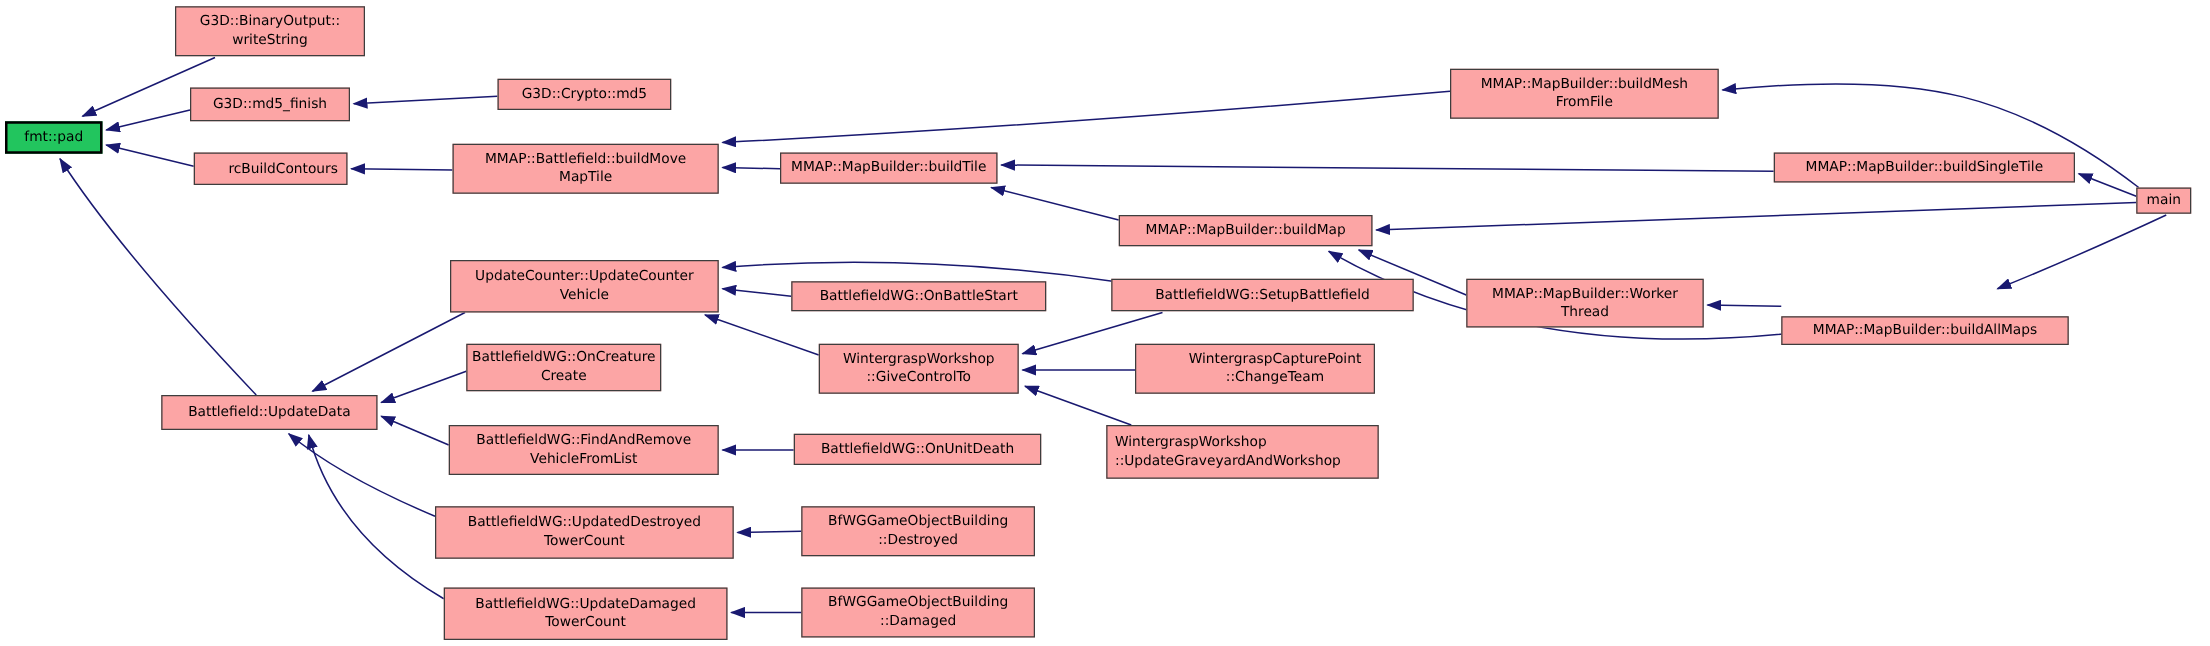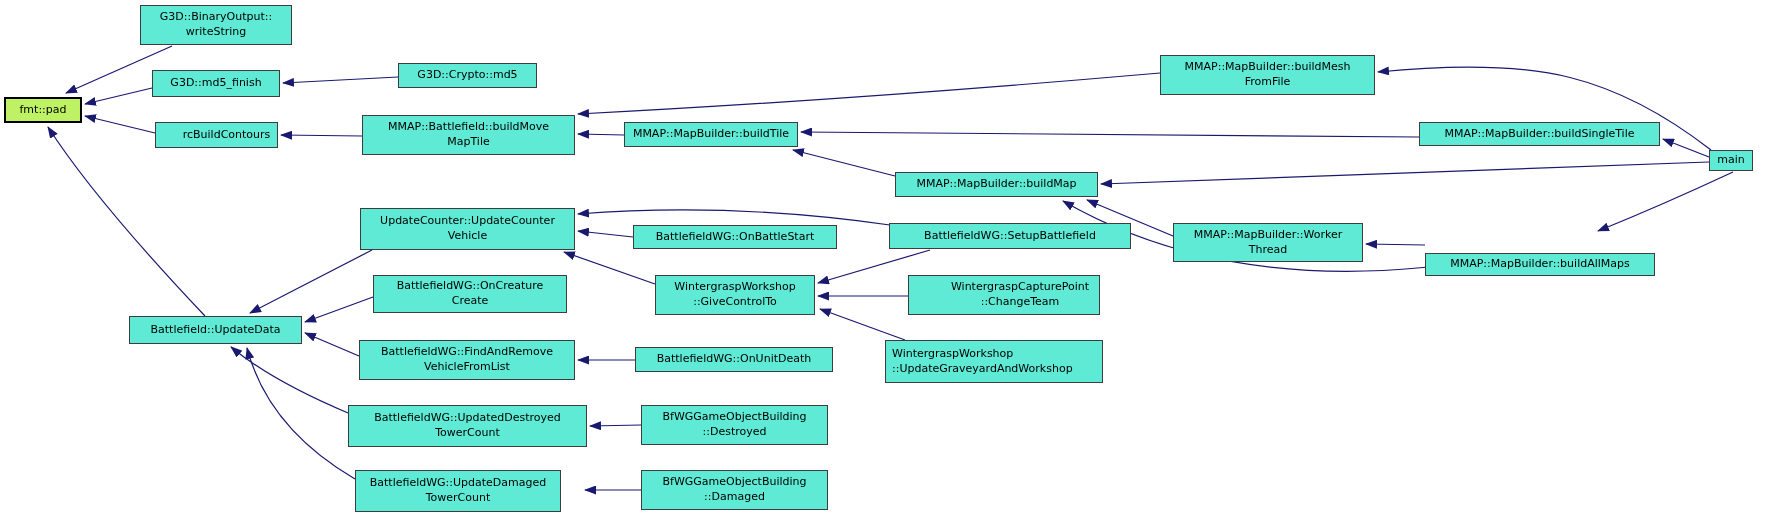--- a/index.html
+++ b/index.html
@@ -13,33 +13,33 @@
   }
   #edge-layer {
     position: absolute;
     left: 0; top: 0;
     width: 1768px; height: 517px;
   }
   .node {
     position: absolute;
     box-sizing: border-box;
     border: 1px solid #3d3d3d;
-    background: #5eead4;
+    background: #fca5a5;
     color: #000000;
     font-size: 11px;
     line-height: 1.35;
     display: flex;
     align-items: center;
     justify-content: center;
     text-align: center;
     white-space: pre-line;
     cursor: pointer;
   }
   .node.root {
-    background: #bef264;
+    background: #22c55e;
     border: 2px solid #000000;
   }
   .node.align-left {
     justify-content: flex-start;
     text-align: left;
     padding-left: 6px;
   }
 </style>
 </head>
 <body>
@@ -100,34 +100,34 @@
       <div class="node" style="left: 1419px; top: 122px; width: 241px; height: 24px;">MMAP::MapBuilder::buildSingleTile</div>
       <div class="node" style="left: 1709px; top: 150px; width: 44px; height: 21px;">main</div>
       <div class="node" style="left: 895px; top: 172px; width: 203px; height: 25px;">MMAP::MapBuilder::buildMap</div>
       <div class="node" style="left: 1173px; top: 223px; width: 190px; height: 39px;">MMAP::MapBuilder::Worker
 Thread</div>
       <div class="node" style="left: 1425px; top: 233px; width: 230px; height: 23px; margin-top: 20px;">MMAP::MapBuilder::buildAllMaps</div>
       <div class="node" style="left: 360px; top: 208px; width: 215px; height: 42px;">UpdateCounter::UpdateCounter
 Vehicle</div>
       <div class="node" style="left: 633px; top: 225px; width: 204px; height: 24px;">BattlefieldWG::OnBattleStart</div>
       <div class="node" style="left: 889px; top: 223px; width: 242px; height: 26px;">BattlefieldWG::SetupBattlefield</div>
-      <div class="node" style="left: 373px; top: 275px; width: 194px; height: 38px;">BattlefieldWG::OnCreature
+      <div class="node" style="left: 373px; top: 275px; width: 156px; height: 38px;">BattlefieldWG::OnCreature
 Create</div>
       <div class="node" style="left: 655px; top: 275px; width: 160px; height: 40px;">WintergraspWorkshop
 ::GiveControlTo</div>
       <div class="node" style="left: 908px; top: 275px; width: 192px; height: 40px; padding-left: 32px;">WintergraspCapturePoint
 ::ChangeTeam</div>
       <div class="node" style="left: 129px; top: 316px; width: 173px; height: 28px;">Battlefield::UpdateData</div>
       <div class="node" style="left: 359px; top: 340px; width: 216px; height: 40px;">BattlefieldWG::FindAndRemove
 VehicleFromList</div>
       <div class="node" style="left: 635px; top: 347px; width: 198px; height: 25px;">BattlefieldWG::OnUnitDeath</div>
       <div class="node align-left" style="left: 885px; top: 340px; width: 218px; height: 43px;">WintergraspWorkshop
 ::UpdateGraveyardAndWorkshop</div>
       <div class="node" style="left: 348px; top: 405px; width: 239px; height: 42px;">BattlefieldWG::UpdatedDestroyed
 TowerCount</div>
       <div class="node" style="left: 641px; top: 405px; width: 187px; height: 40px;">BfWGGameObjectBuilding
 ::Destroyed</div>
-      <div class="node" style="left: 355px; top: 470px; width: 206px; height: 42px;">BattlefieldWG::UpdateDamaged
+      <div class="node" style="left: 355px; top: 470px; width: 227px; height: 42px;">BattlefieldWG::UpdateDamaged
 TowerCount</div>
       <div class="node" style="left: 641px; top: 470px; width: 187px; height: 40px;">BfWGGameObjectBuilding
 ::Damaged</div>
     </div>
 </div>
 
 </body></html>

